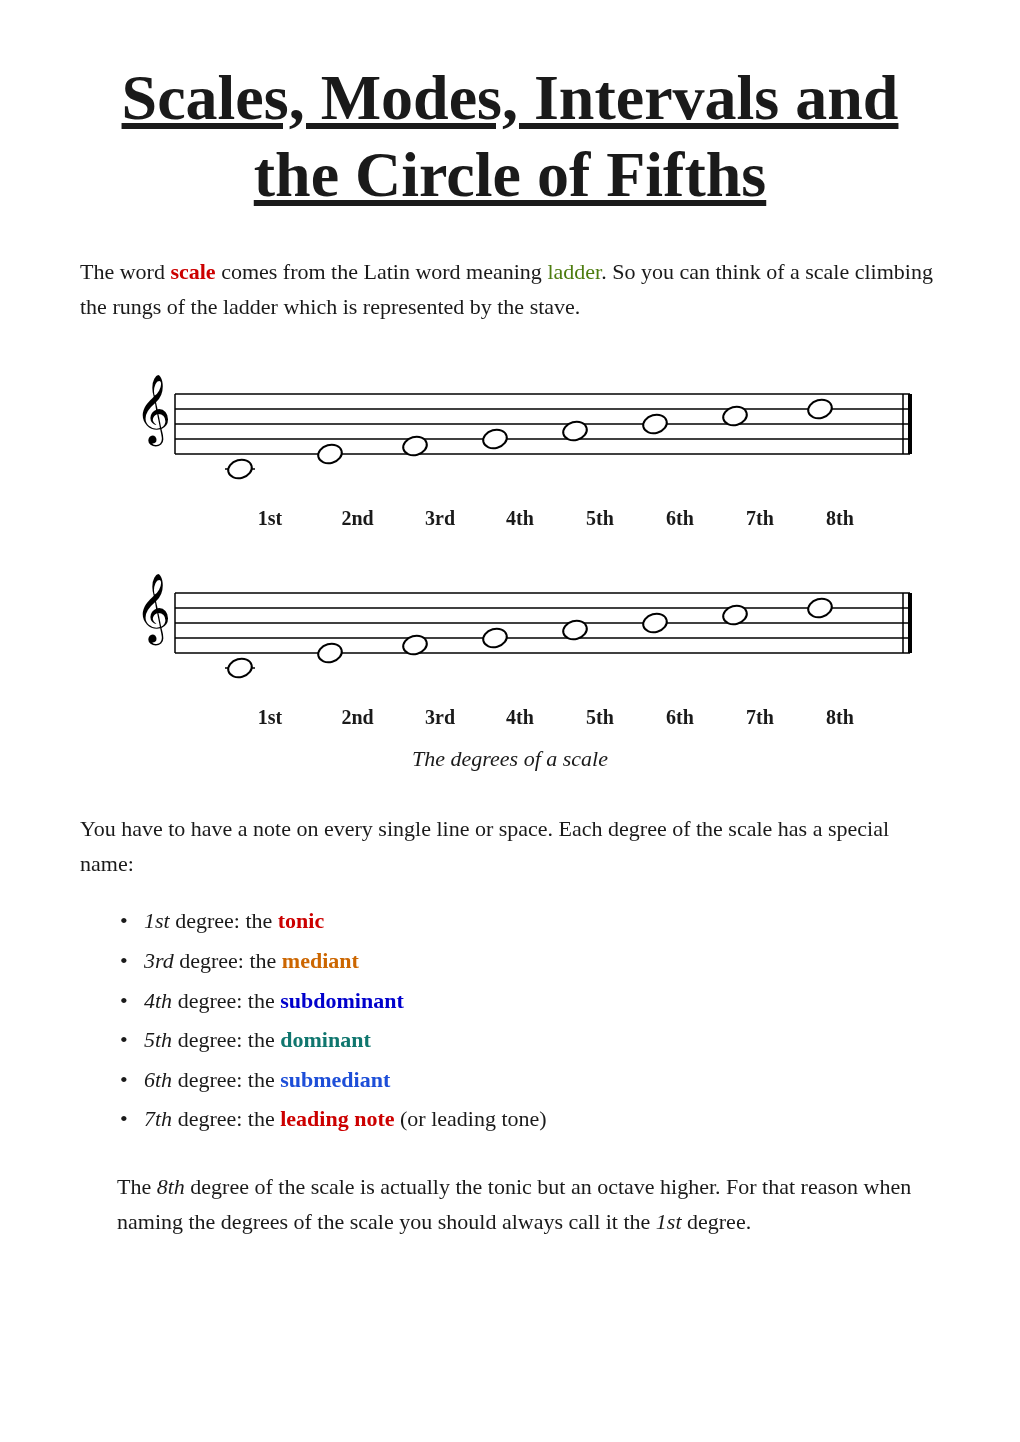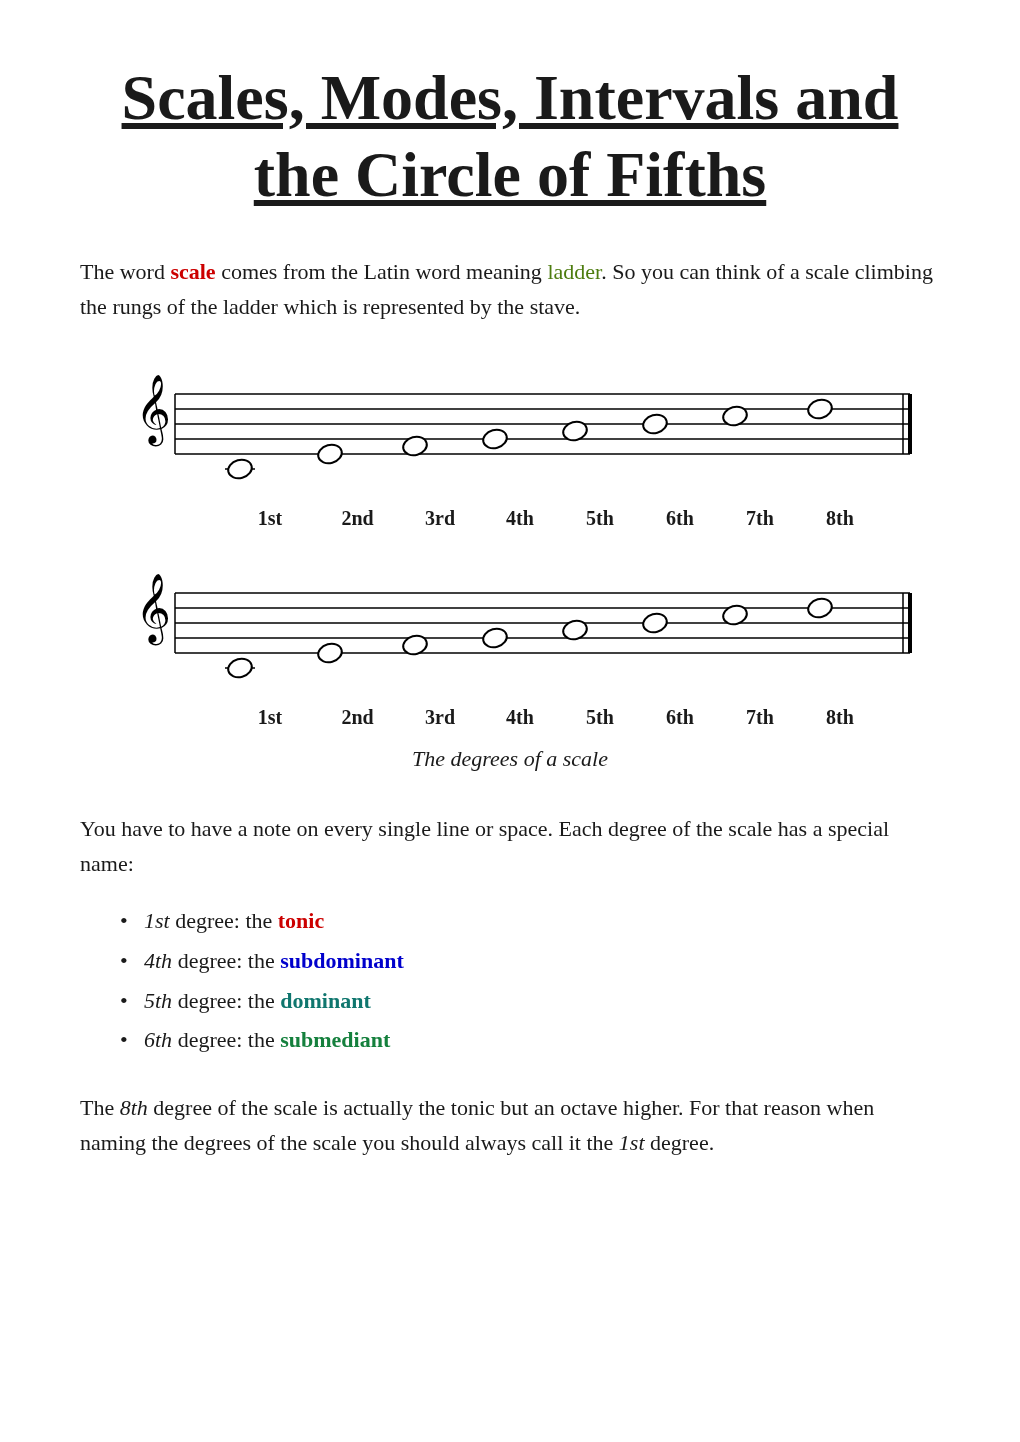--- a/index.html
+++ b/index.html
@@ -30,21 +30,21 @@
       line-height: 1.6;
     }
 
     .bold-red { color: #cc0000; font-weight: bold; }
     .orange { color: #4d7c0f; }
     .color-tonic { color: #cc0000; font-weight: bold; }
     .color-supertonic { color: #ff6600; font-weight: bold; }
     .color-mediant { color: #cc6600; font-weight: bold; }
     .color-subdominant { color: #0000cc; font-weight: bold; }
     .color-dominant { color: #0f766e; font-weight: bold; }
-    .color-submediant { color: #15803d; font-weight: bold; }
+    .color-submediant { color: #1d4ed8; font-weight: bold; }
     .color-leading { color: #cc0000; font-weight: bold; }
 
     
     .staves-container {
       display: flex;
       flex-direction: column;
       align-items: flex-start;
       margin: 0 0 10px 0;
       gap: 30px;
     }
@@ -107,20 +107,21 @@
       left: 0;
       font-size: 22px;
     }
 
     .italic { font-style: italic; }
 
     .footer-text {
       font-size: 22px;
       line-height: 1.6;
       margin-top: 10px;
+      margin-left: 37px;
     }
   </style>
 </head>
 <body>
 
 <h1>Scales, Modes, Intervals and the Circle of Fifths</h1>
 
 <p class="intro-text">
   <span>The word </span><span class="bold-red">scale</span><span> comes from the Latin word meaning </span><span class="orange">ladder</span><span>. So you can think of a scale climbing the rungs of the ladder which is represented by the stave.</span>
 </p>
@@ -216,20 +217,22 @@
     </div>
   </div>
 </div>
 
 <p class="caption">The degrees of a scale</p>
 
 <p class="body-text">You have to have a note on every single line or space. Each degree of the scale has a special name:</p>
 
 <ul class="degree-list">
   <li><em class="italic">1st</em> degree: the <span class="color-tonic">tonic</span></li>
+  <li><em class="italic">3rd</em> degree: the <span class="color-mediant">mediant</span></li>
   <li><em class="italic">4th</em> degree: the <span class="color-subdominant">subdominant</span></li>
   <li><em class="italic">5th</em> degree: the <span class="color-dominant">dominant</span></li>
   <li><em class="italic">6th</em> degree: the <span class="color-submediant">submediant</span></li>
+  <li><em class="italic">7th</em> degree: the <span class="color-leading">leading note</span> (or leading tone)</li>
 </ul>
 
 <p class="footer-text">
   <span>The </span><em class="italic">8th</em><span> degree of the scale is actually the tonic but an octave higher. For that reason when naming the degrees of the scale you should always call it the </span><em class="italic">1st</em><span> degree.</span>
 </p>
 
 </body></html>

